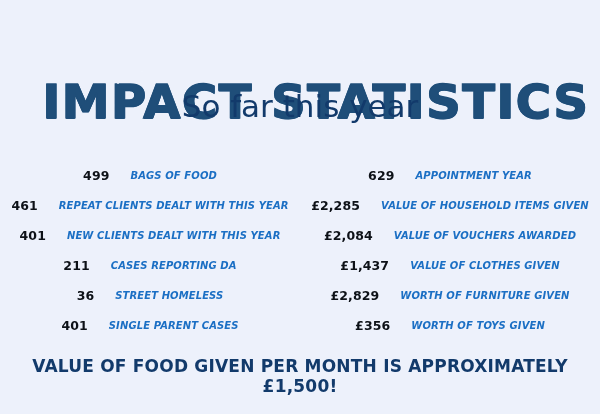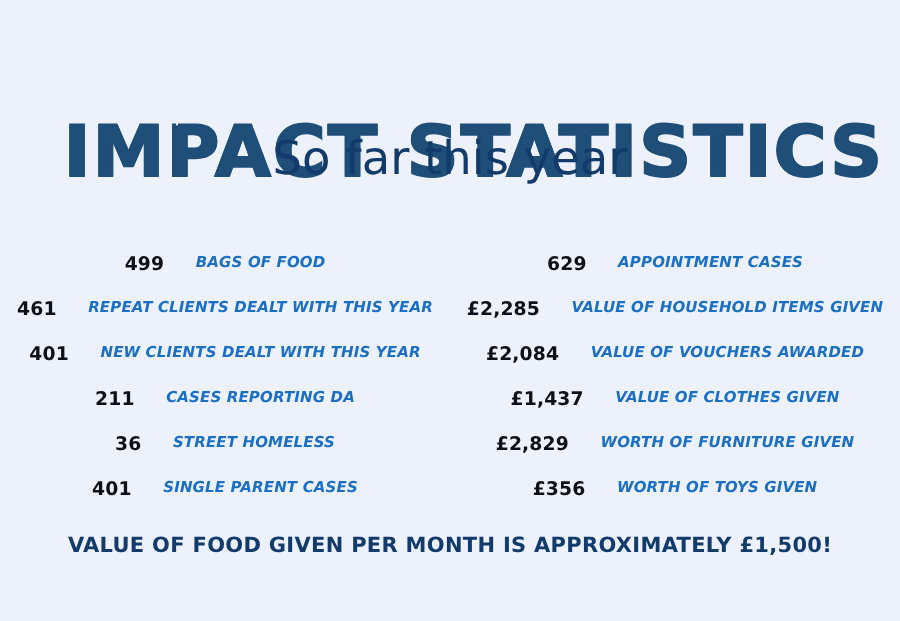--- a/index.html
+++ b/index.html
@@ -126,21 +126,21 @@
 
   
   .footer {
     position: absolute;
     top: 356px;
     left: 0;
     width: 600px;
     text-align: center;
     font-family: "DejaVu Sans", sans-serif;
     font-weight: bold;
-    font-size: 14px;
+    font-size: 17px;
     letter-spacing: 0.2px;
     color: #123a6b;
   }
 </style>
 </head>
 <body>
 
 <div class="poster">
 
   <div class="title-wrap">
@@ -175,21 +175,21 @@
       </div>
       <div class="stat-row">
         <span class="stat-value">401</span>
         <span class="stat-label">SINGLE PARENT CASES</span>
       </div>
     </div>
 
     <div class="column">
       <div class="stat-row">
         <span class="stat-value">629</span>
-        <span class="stat-label">APPOINTMENT CASES</span>
+        <span class="stat-label">APPOINTMENT YEAR</span>
       </div>
       <div class="stat-row">
         <span class="stat-value">£2,285</span>
         <span class="stat-label">VALUE OF HOUSEHOLD ITEMS GIVEN</span>
       </div>
       <div class="stat-row">
         <span class="stat-value">£2,084</span>
         <span class="stat-label">VALUE OF VOUCHERS AWARDED</span>
       </div>
       <div class="stat-row">

